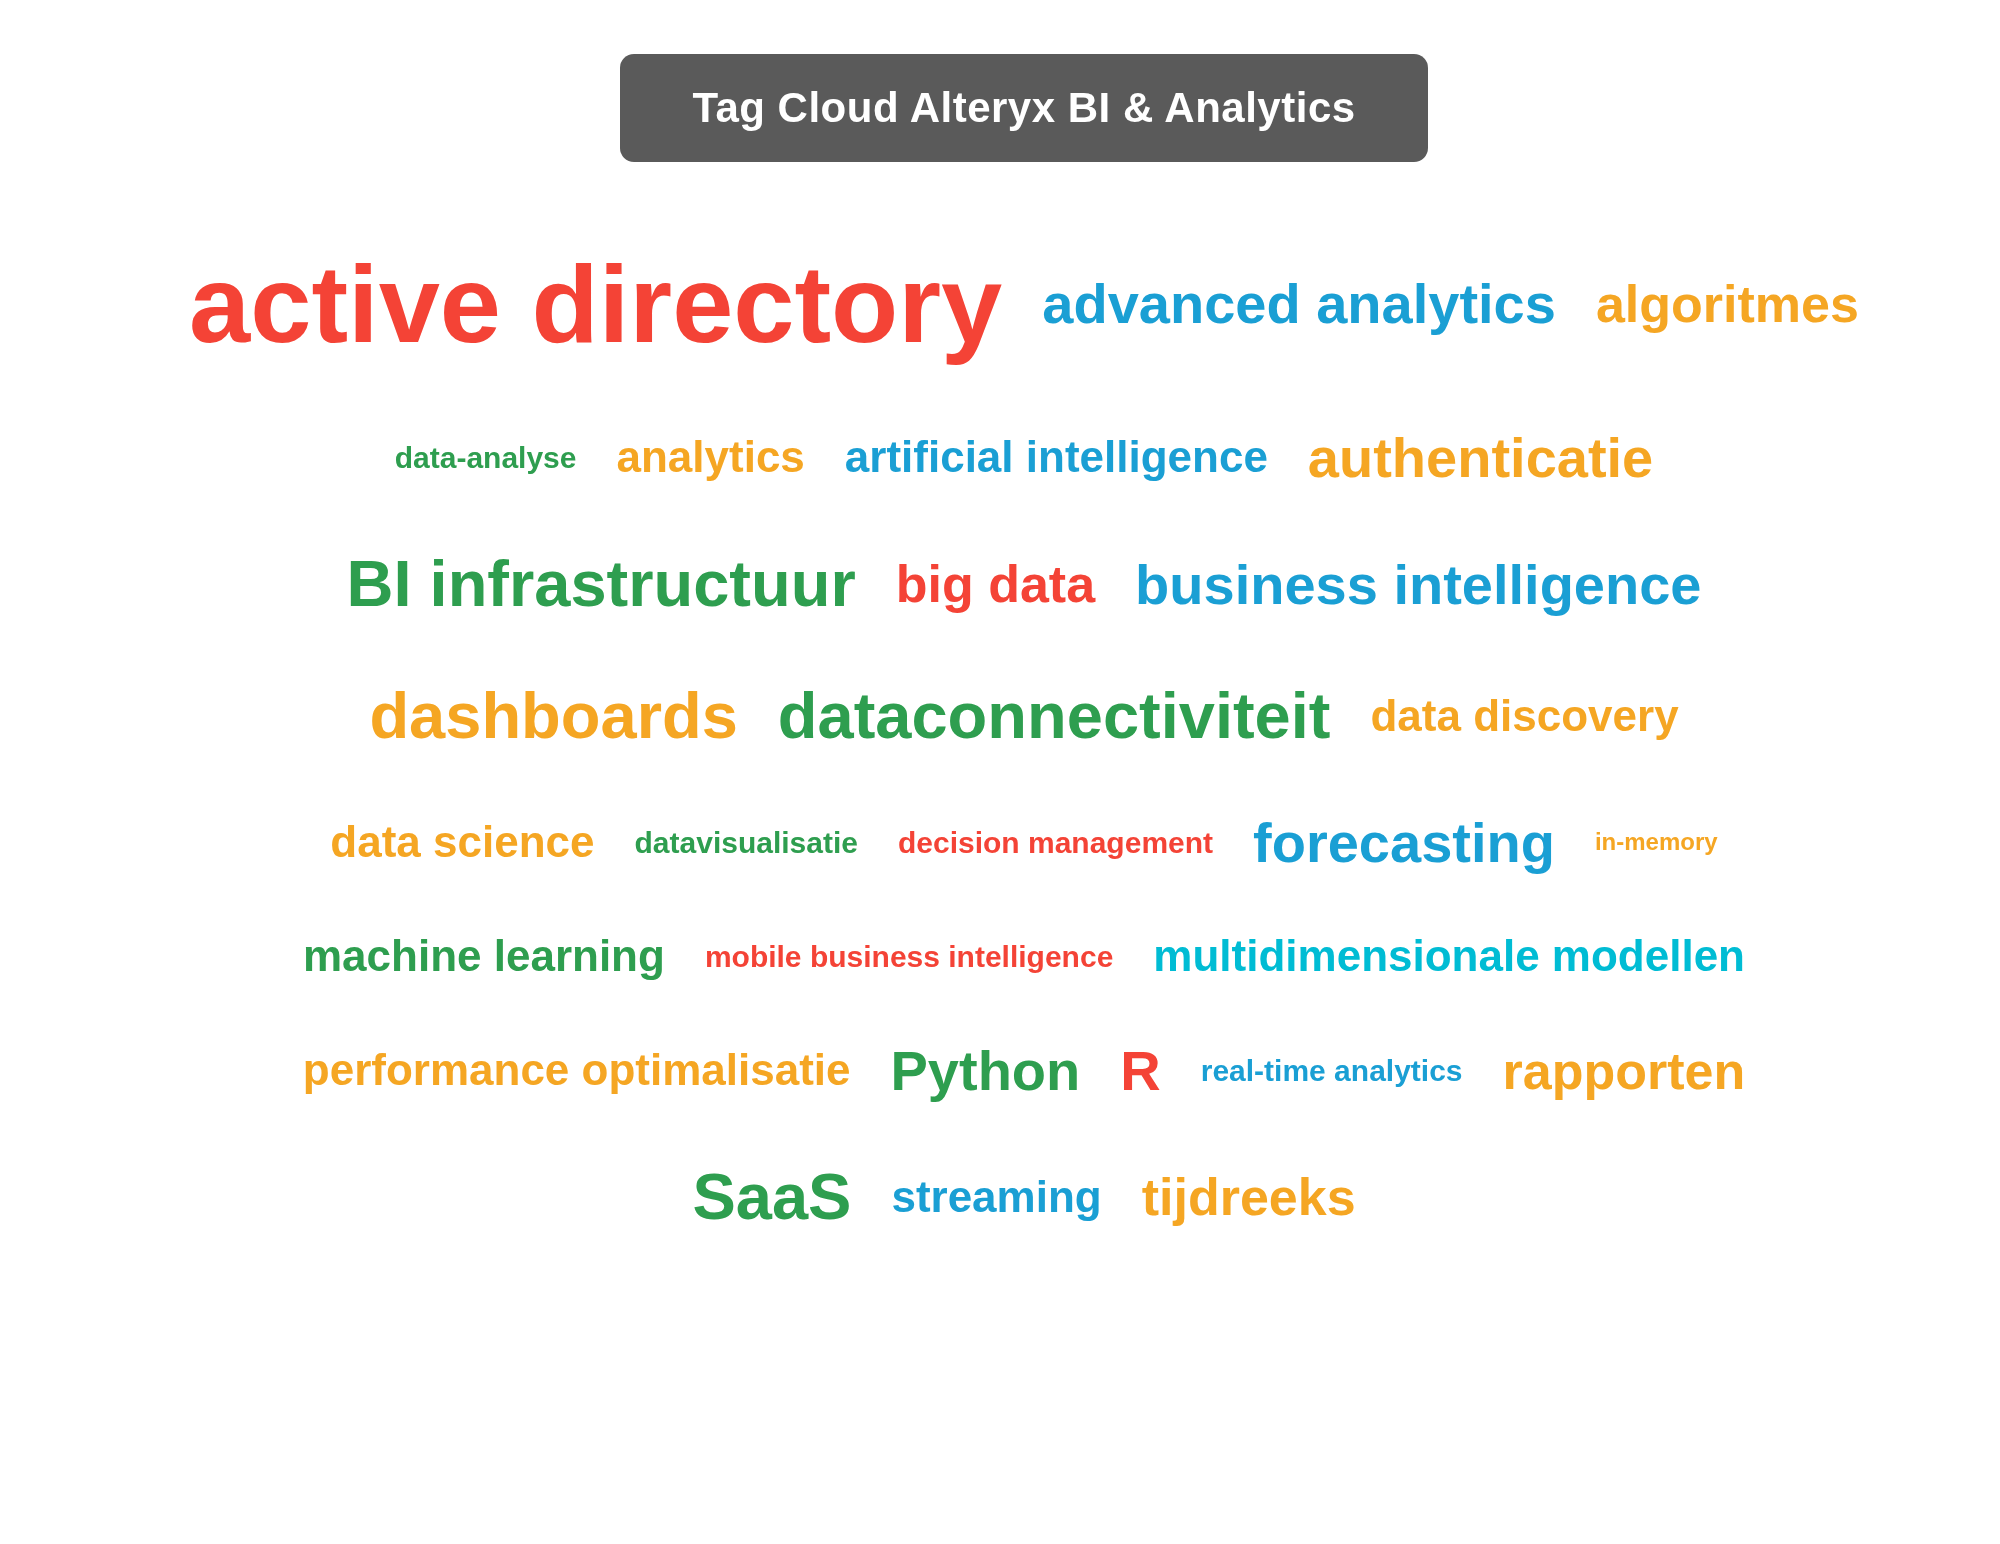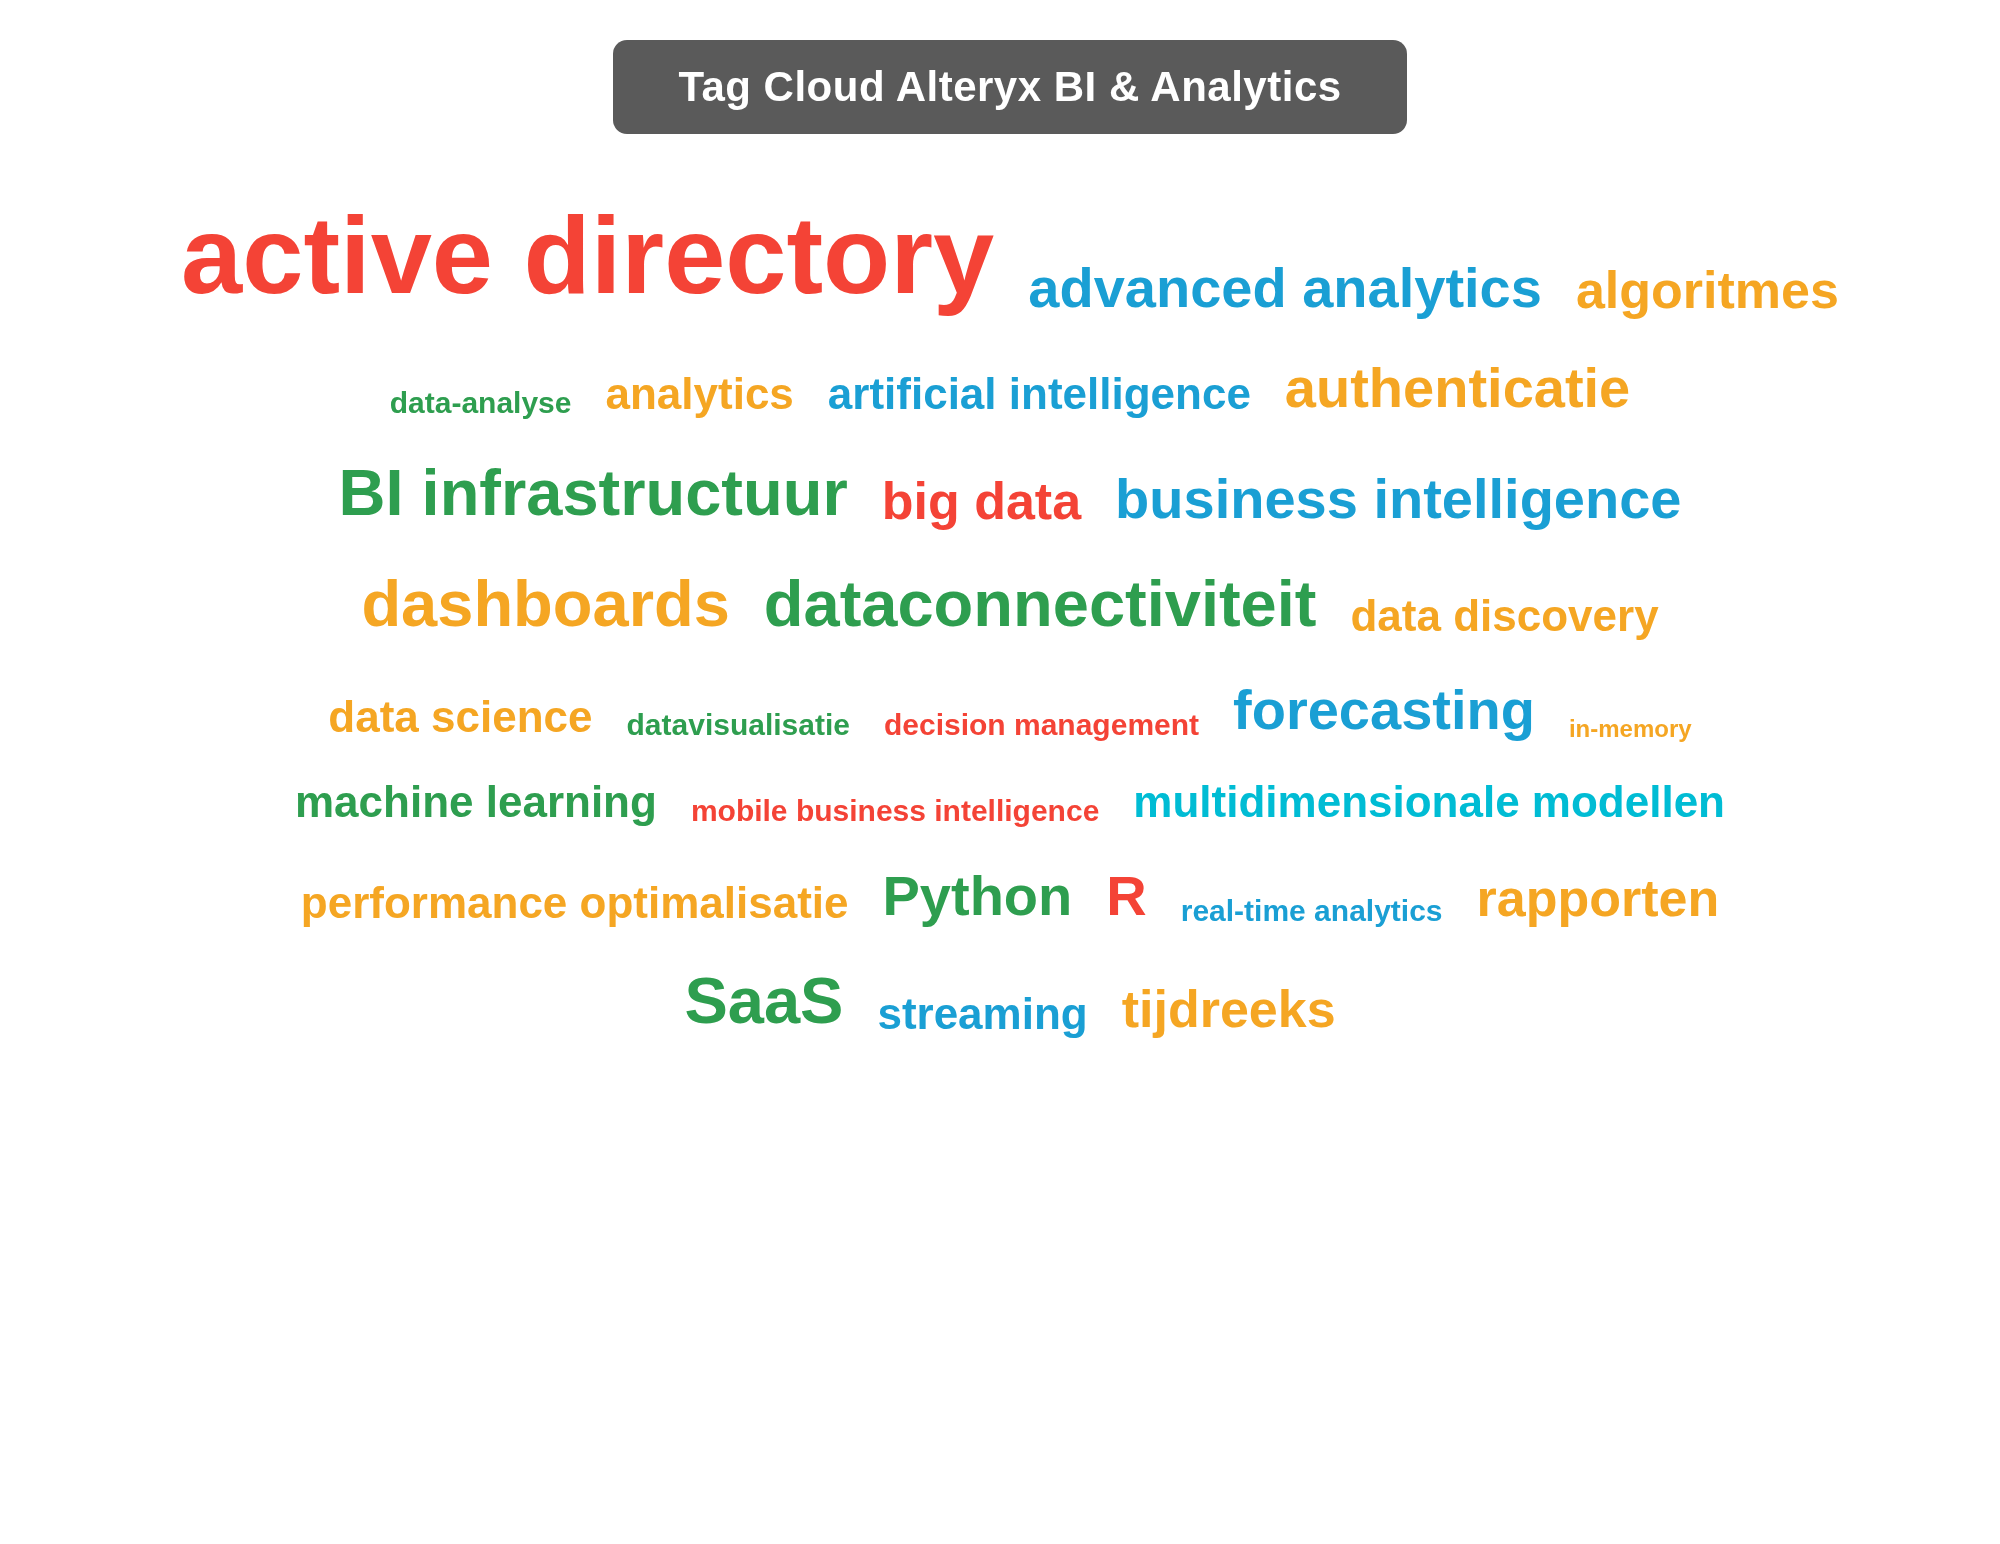--- a/index.html
+++ b/index.html
@@ -1,15 +1,15 @@
 <!DOCTYPE html>
 <html><head>
   <meta charset="utf-8">
   <style>
-    * { margin: 5px; padding: 0; box-sizing: border-box; }
+    * { margin: 12px; padding: 0; box-sizing: border-box; }
     body {
       background: #ffffff;
       font-family: 'Arial', sans-serif;
       width: 2000px;
       min-height: 1544px;
       display: flex;
       flex-direction: column;
       align-items: center;
     }
 
@@ -34,22 +34,22 @@
       display: flex;
       flex-direction: column;
       align-items: center;
       gap: 0px;
     }
 
     .tag-row {
       display: flex;
       flex-wrap: wrap;
       justify-content: center;
-      align-items: flex-end;
-      gap: 10px 24px;
+      align-items: center;
+      gap: 10px 16px;
       margin-bottom: 18px;
       width: 100%;
     }
 
     .tag {
       display: inline-block;
       font-weight: 700;
       line-height: 1.2;
       cursor: pointer;
     }

